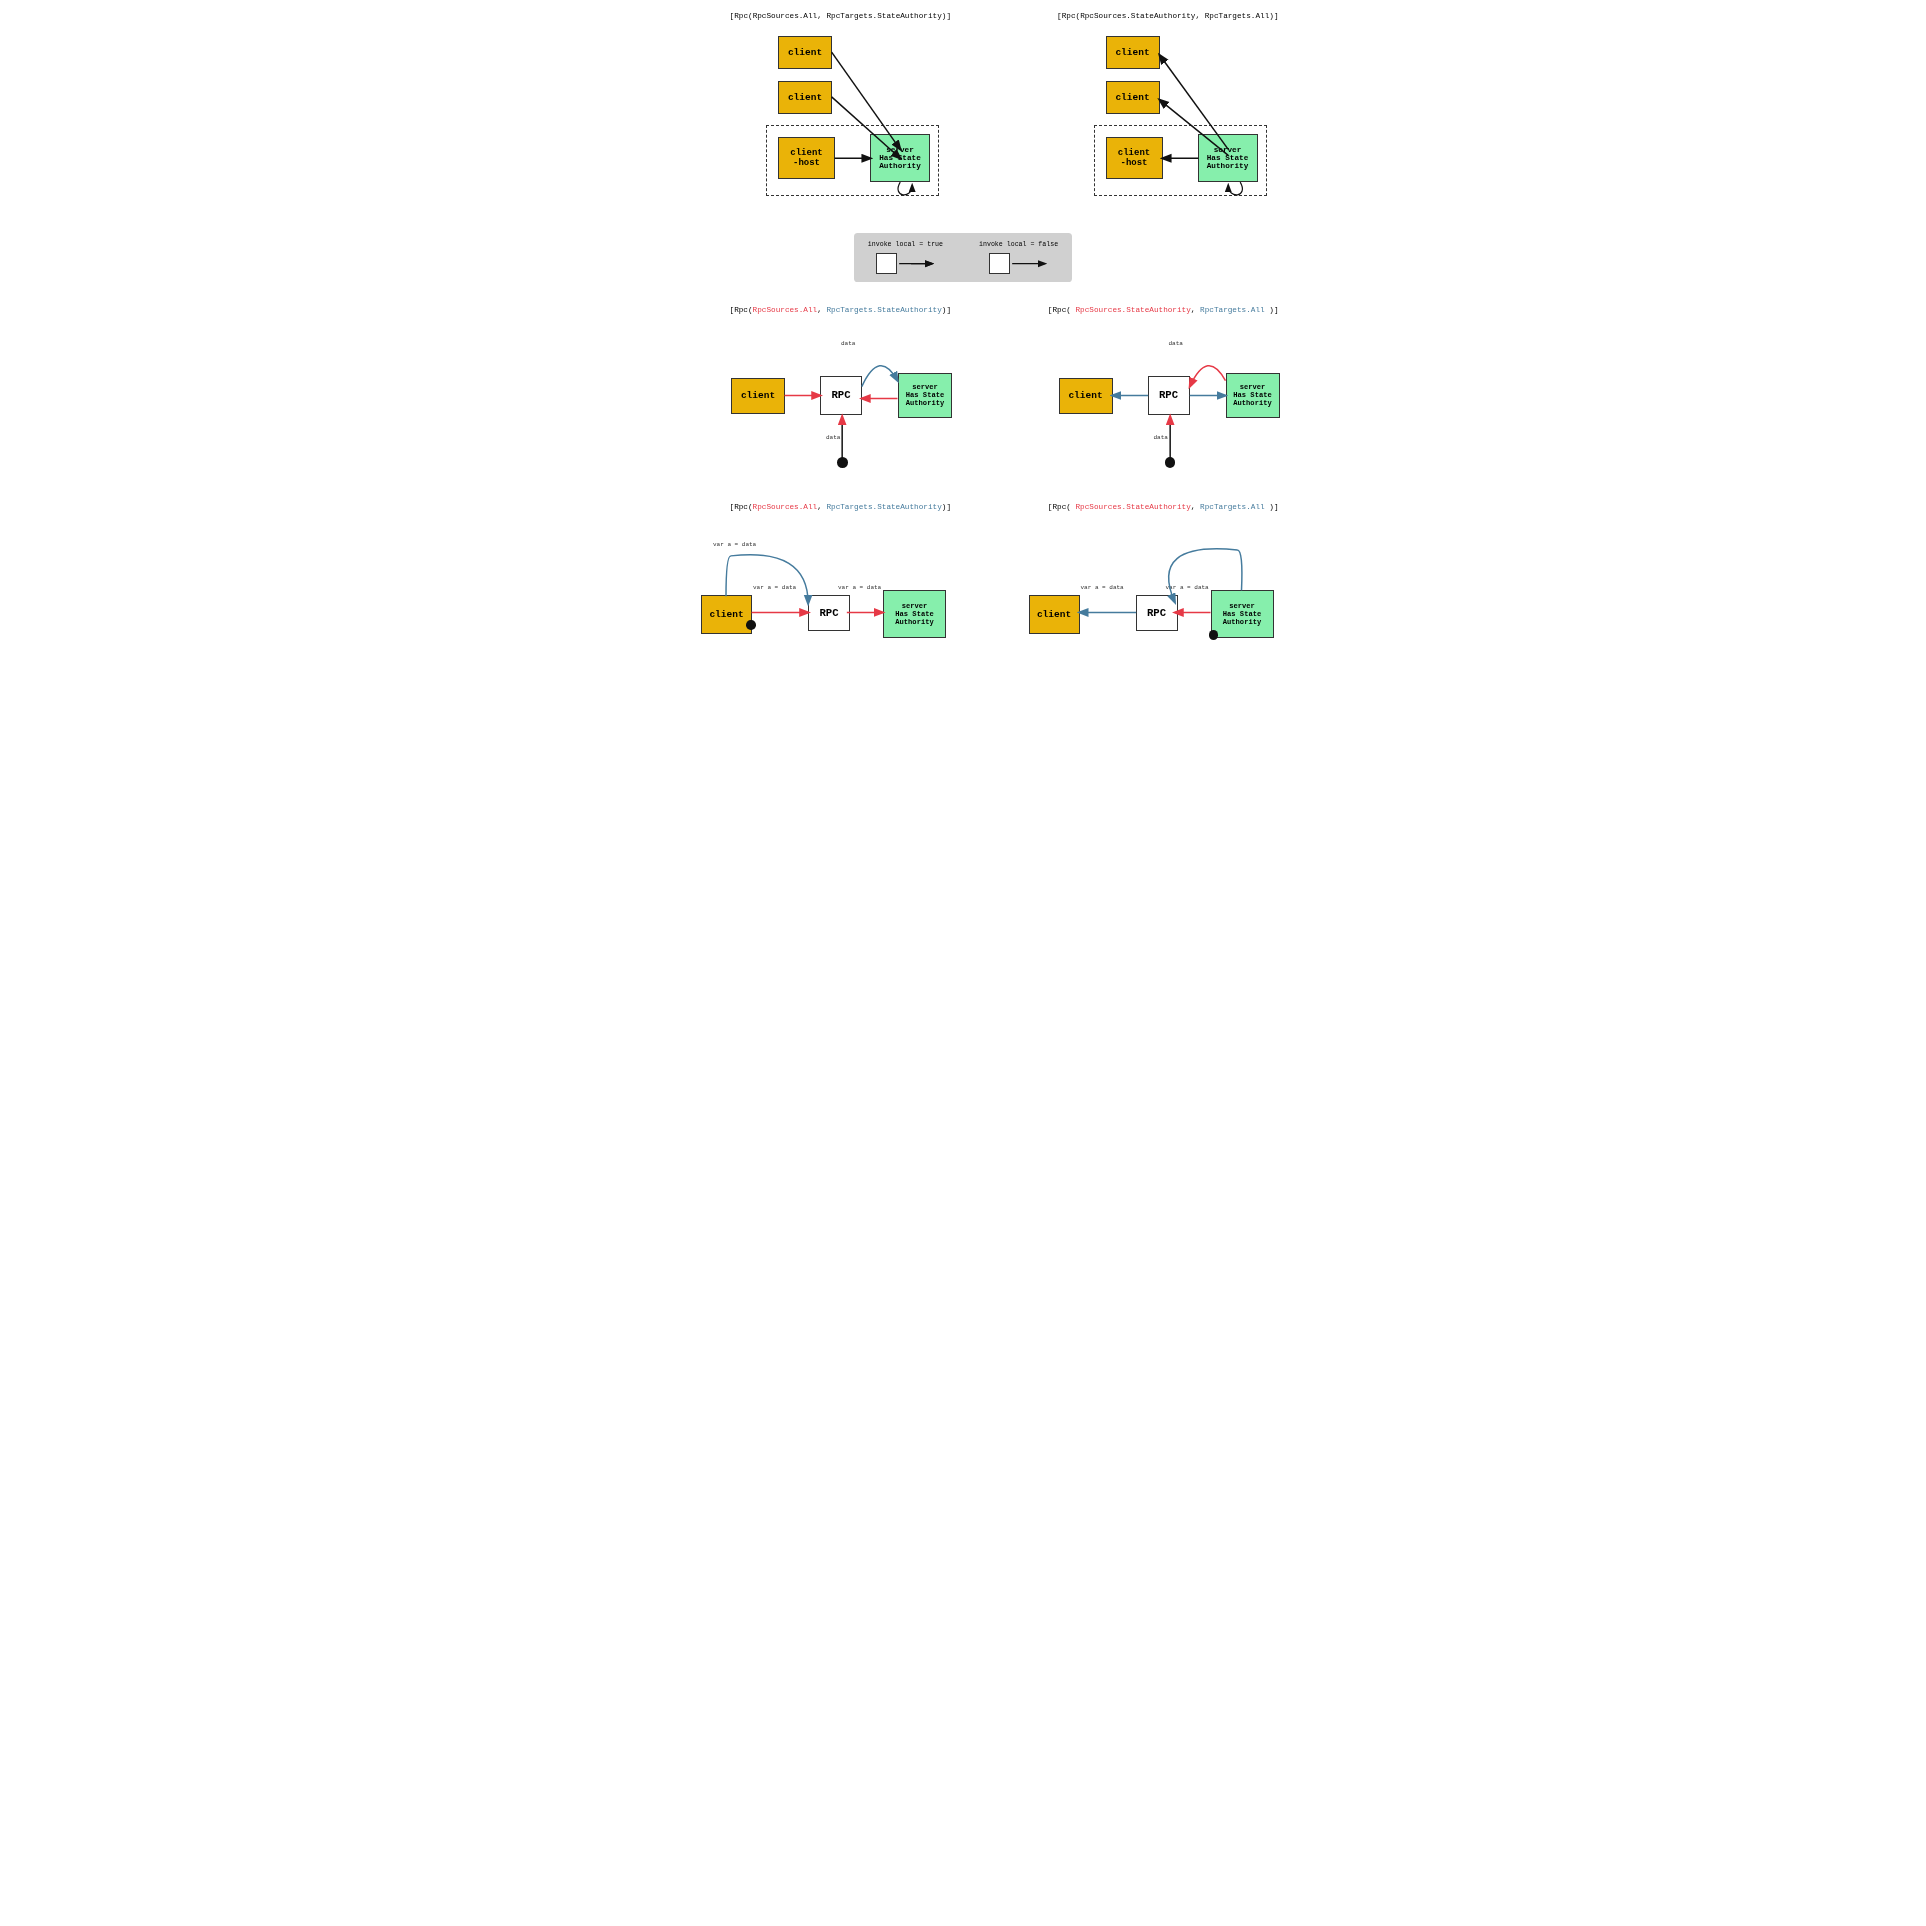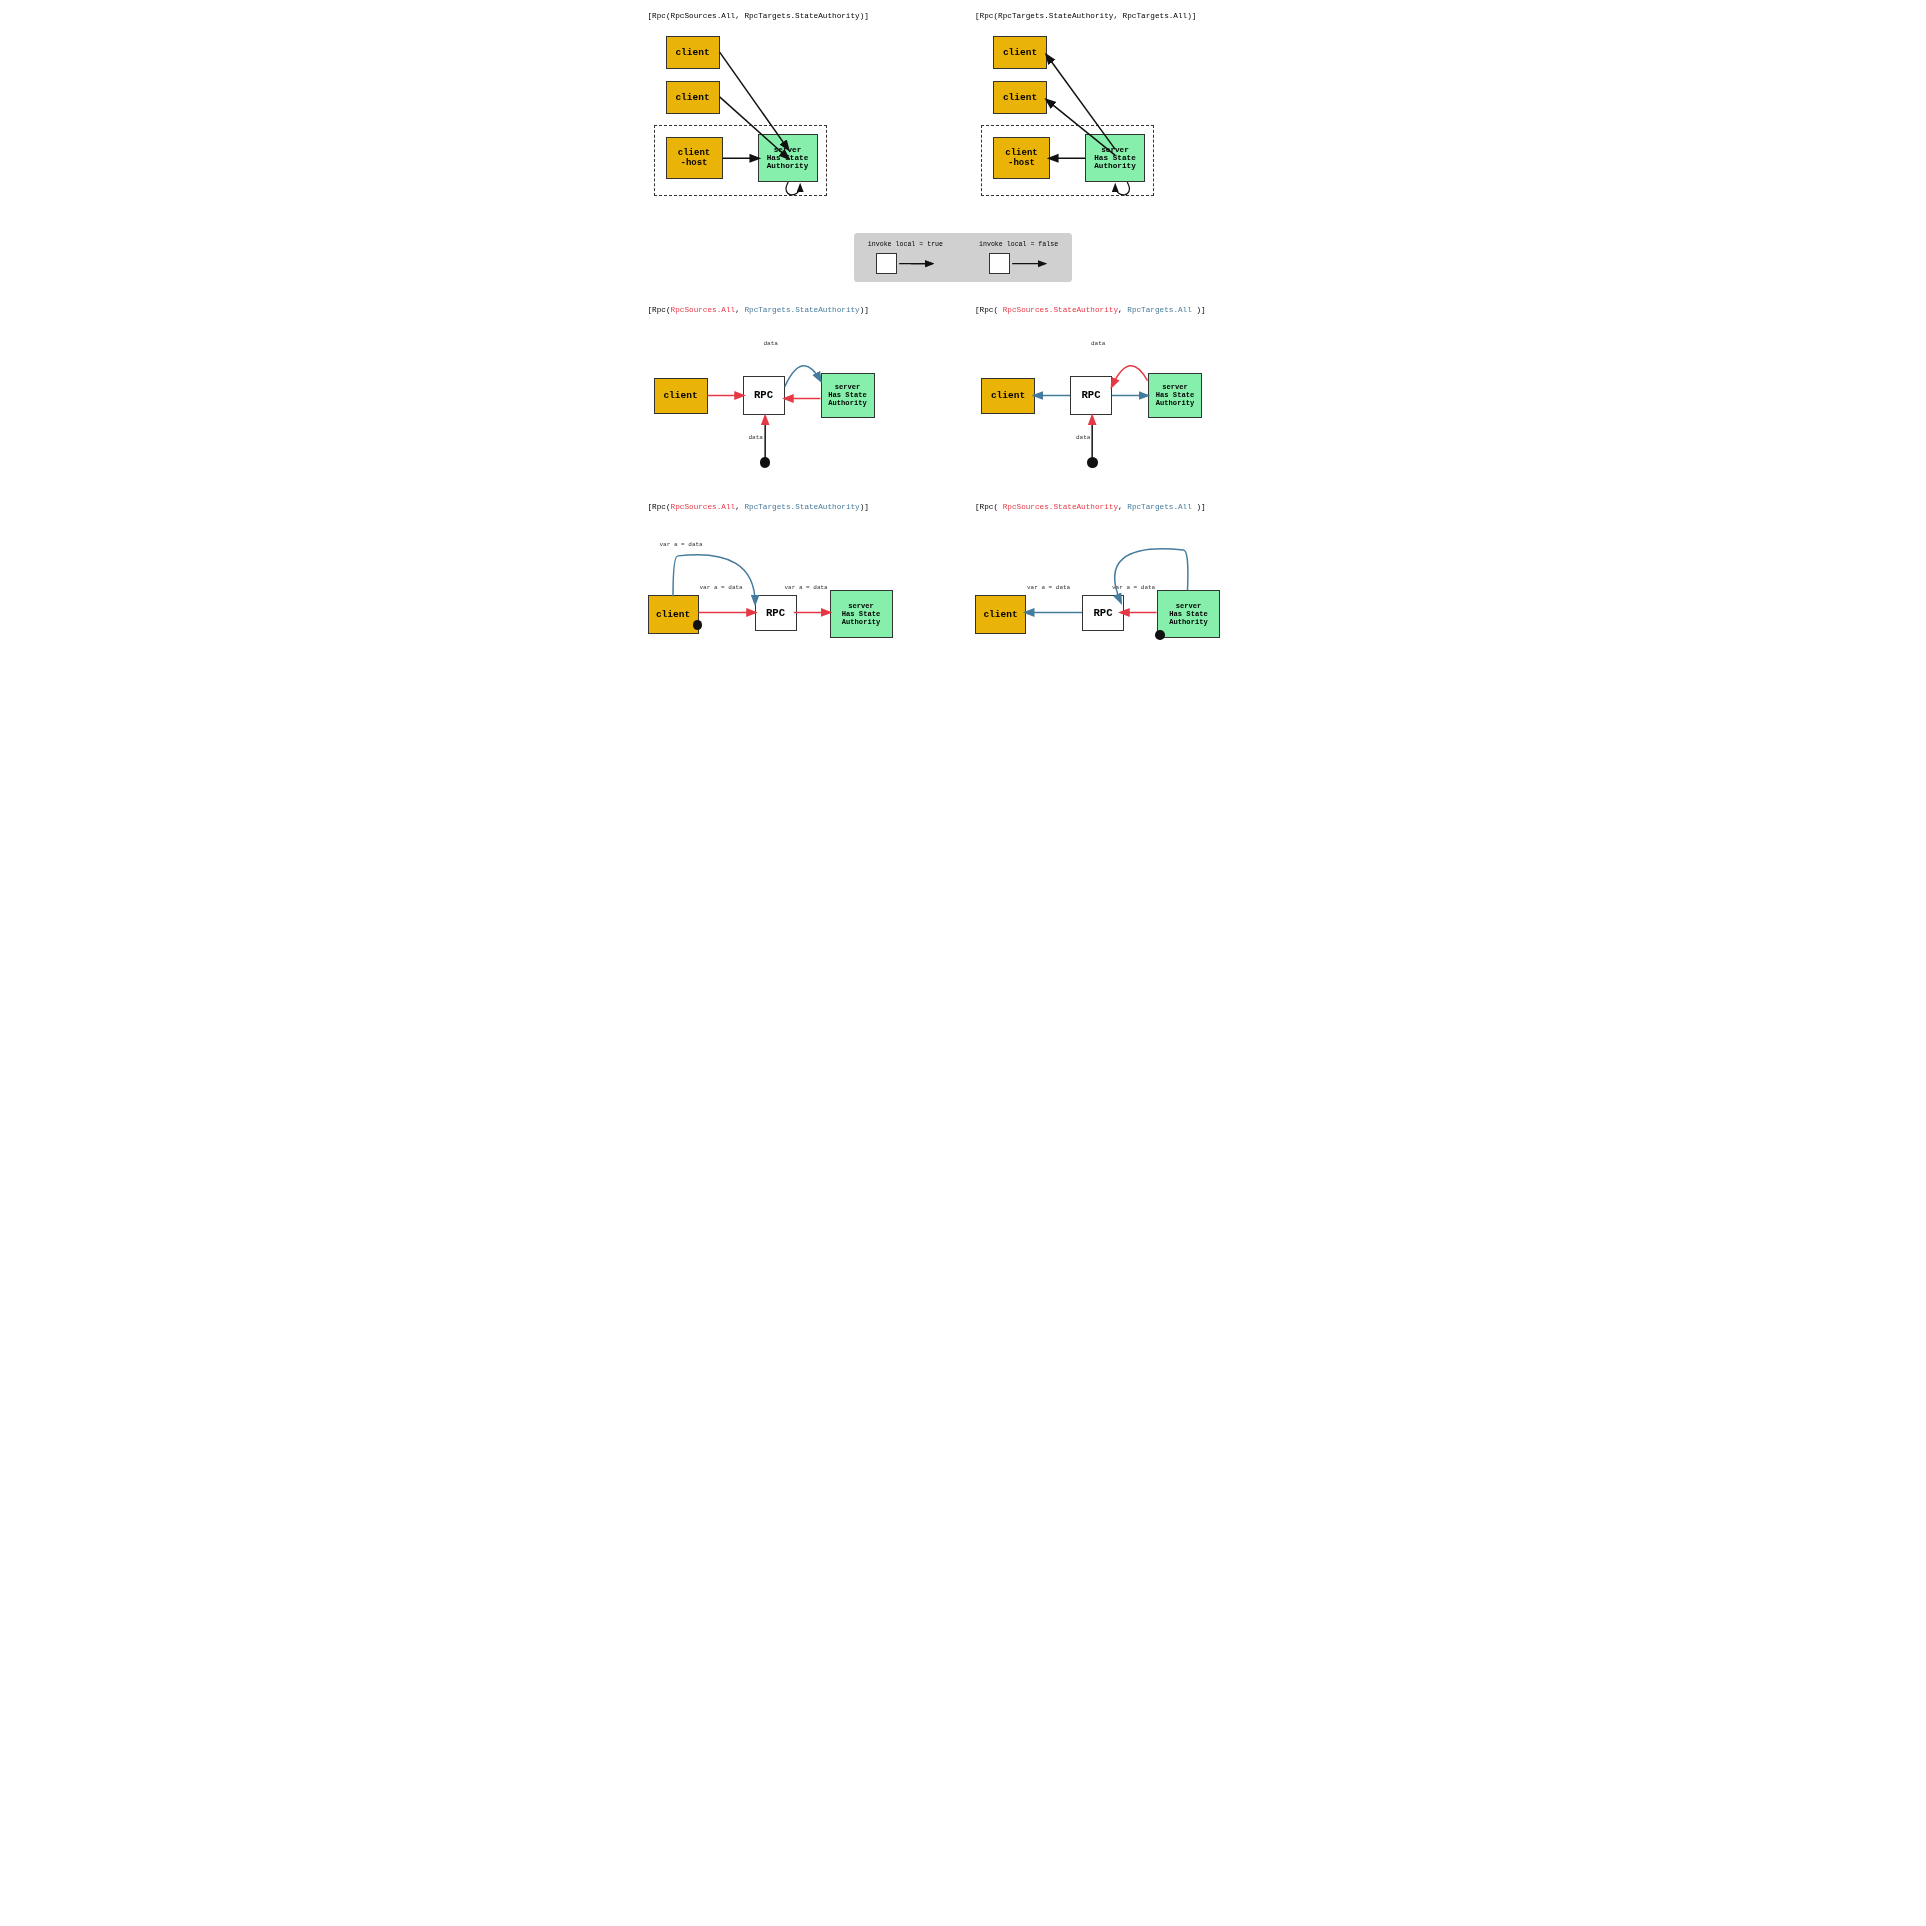--- a/index.html
+++ b/index.html
@@ -22,21 +22,21 @@
       display: flex;
       flex-direction: row;
       gap: 24px;
       justify-content: space-around;
       align-items: flex-start;
     }
 
     .diagram-block {
       display: flex;
       flex-direction: column;
-      align-items: flex-start;
+      align-items: flex-end;
       flex: 1;
       position: relative;
     }
 
     .label-top {
       font-size: 7.7px;
       margin-bottom: 9.5px;
       text-align: center;
       font-family: 'Courier New', Courier, monospace;
       white-space: nowrap;
@@ -188,21 +188,21 @@
           <defs>
             <marker id="arr" markerWidth="8" markerHeight="8" refX="6" refY="3" orient="auto">
               <path d="M0,0 L0,6 L8,3 z" fill="#111"></path>
             </marker>
           </defs>
         </svg>
       </div>
     </div>
 
     <div class="diagram-block">
-      <div class="label-top">[Rpc(RpcTargets.StateAuthority, RpcTargets.All)]</div>
+      <div class="label-top">[Rpc(RpcSources.StateAuthority, RpcTargets.All)]</div>
       <div style="position:relative; width:191px; height:179px;">
 
         <div class="box-client abs" style="top:6px; left:18px; width:54px; height:33px;">client</div>
 
         <div class="box-client abs" style="top:51px; left:18px; width:54px; height:33px;">client</div>
 
         <div class="dashed-box abs" style="top:95px; left:6px; width:173px; height:71px;"></div>
 
         <div class="box-client abs" style="top:107px; left:18px; width:57px; height:42px; display:flex; align-items:center; justify-content:center; text-align:center; font-size:9px; font-weight:bold;">client<br>-host</div>
 

